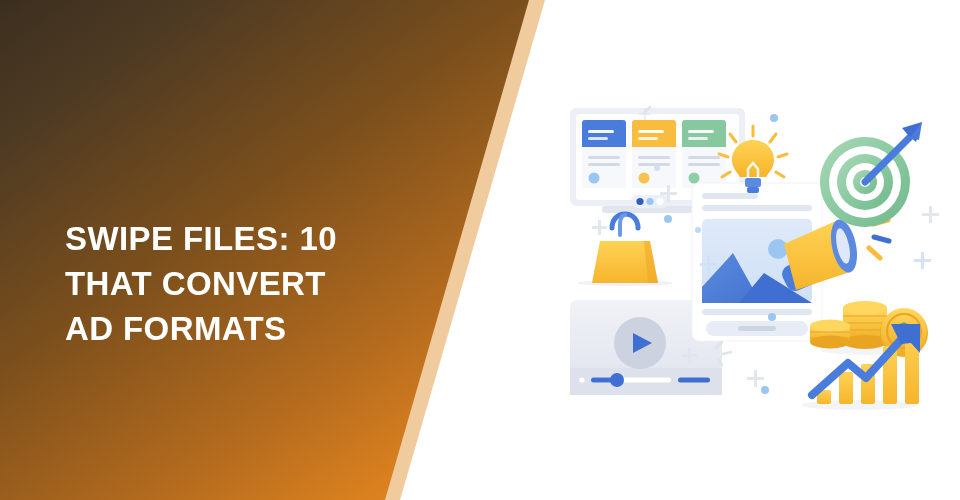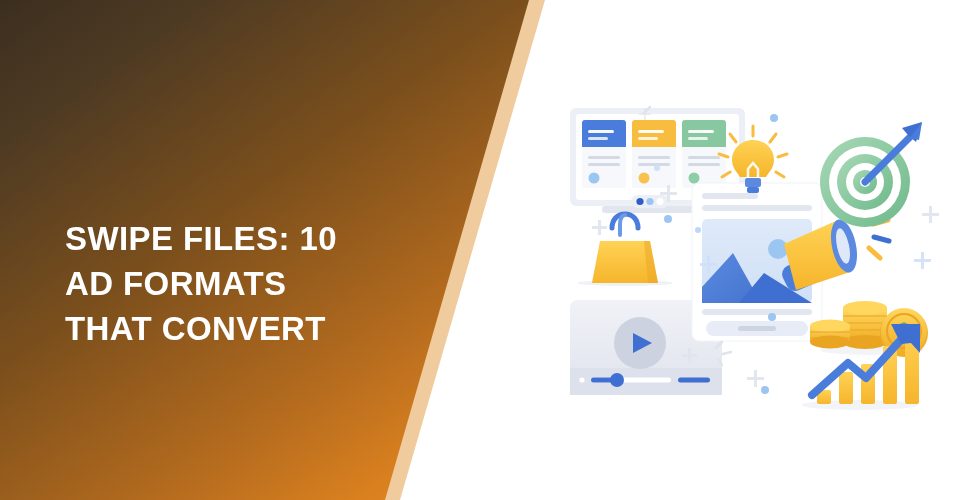--- a/index.html
+++ b/index.html
@@ -50,22 +50,22 @@
 </head>
 <body>
 
 <div class="banner">
 
   <div class="tan-wedge"></div>
   <div class="orange-wedge"></div>
 
   <div class="headline">
     <span class="ln">Swipe Files: 10</span>
+    <span class="ln">That Convert</span>
     <span class="ln">Ad Formats</span>
-    <span class="ln">That Convert</span>
   </div>
 
   <div class="illus">
     <svg viewBox="0 0 420 370" xmlns="http://www.w3.org/2000/svg">
       <defs>
         <linearGradient id="gPhoto" x1="0" y1="0" x2="0" y2="1">
           <stop offset="0" stop-color="#dfeaf9"></stop>
             <stop offset="1" stop-color="#cfe0f6"></stop>
         </linearGradient>
         <linearGradient id="gMtn" x1="0" y1="0" x2="1" y2="1">

